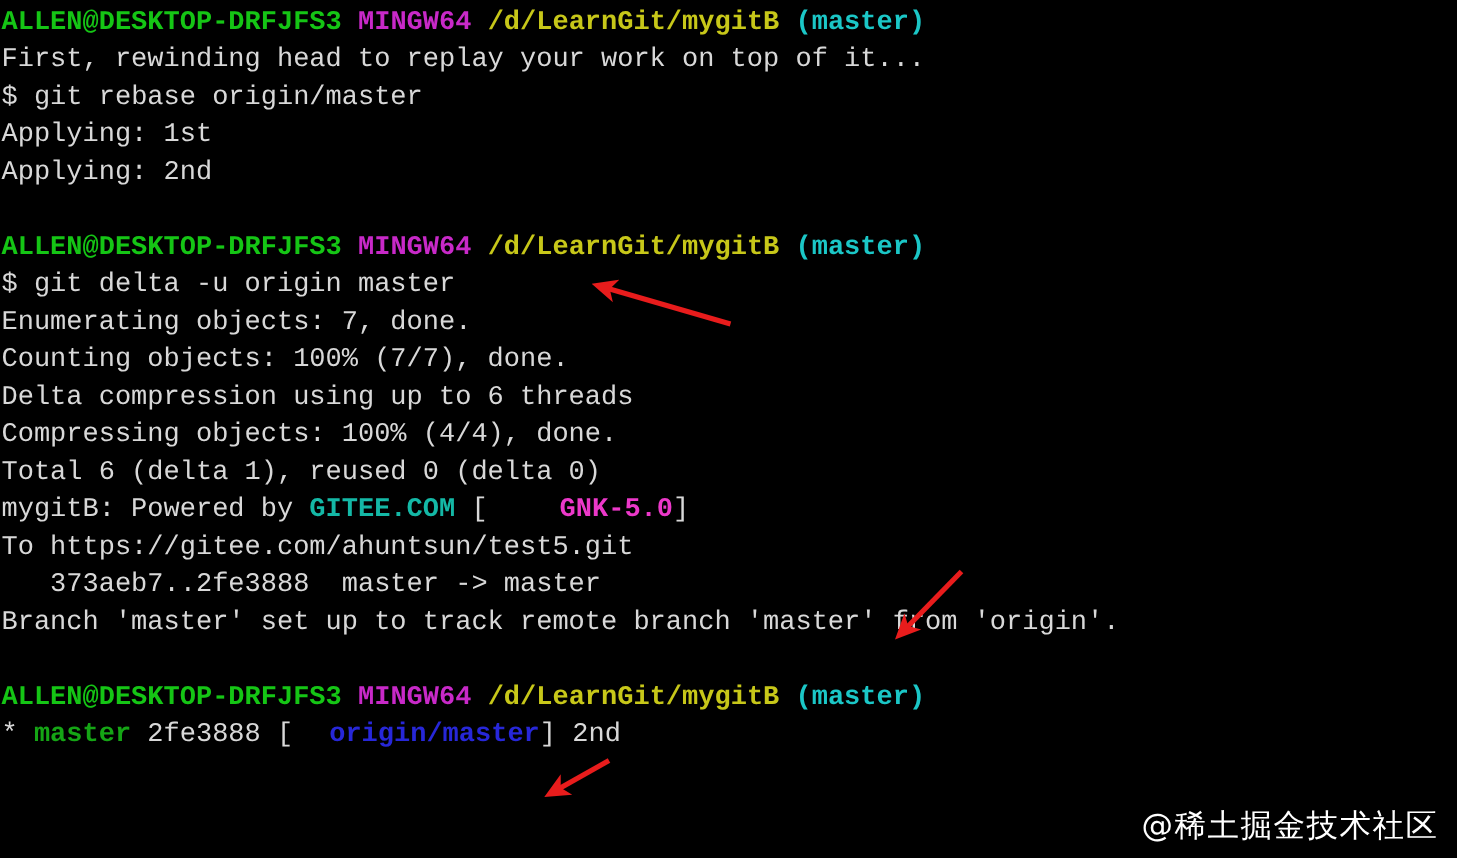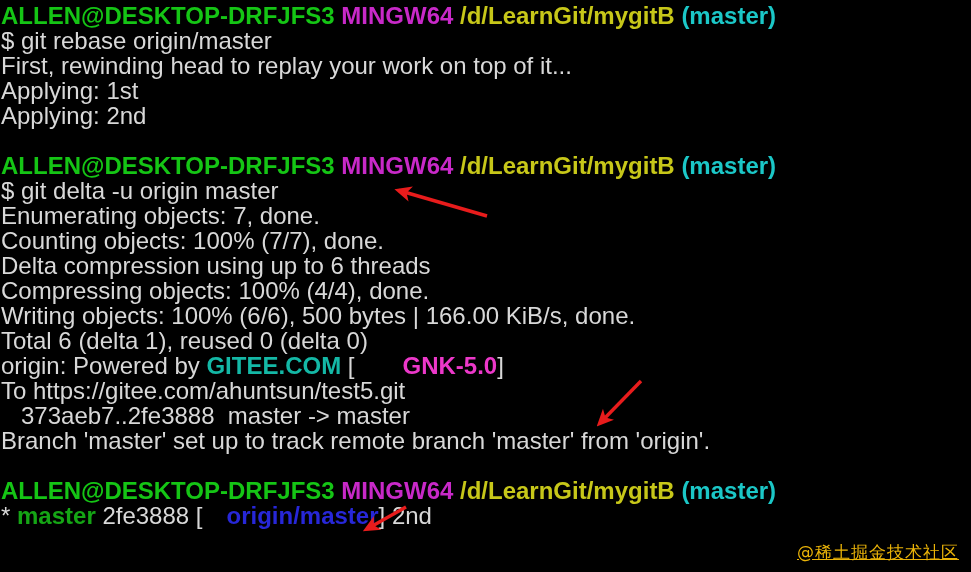--- a/index.html
+++ b/index.html
@@ -25,85 +25,83 @@
   .screen {
     position: absolute;
     top: 3px;
     left: 1px;
     right: 0;
     bottom: 0;
   }
   .line {
     height: 25px;
     line-height: 25px;
-    font-size: 24px;
+    font-size: 18px;
     letter-spacing: 0px;
     white-space: pre;
     color: #d8d8d8;
-    font-family: Liberation Sans, sans-serif;
+    font-family: Liberation Mono, monospace;
   }
   .line .seg { white-space: pre; }
 
   .c-green   { color: #15c515; font-weight: bold; }
   .c-magenta { color: #c829c8; font-weight: bold; }
   .c-yellow  { color: #c7c719; font-weight: bold; }
   .c-cyan    { color: #1bc7c7; font-weight: bold; }
   .c-white   { color: #d8d8d8; }
   .c-brightyellow { color: #14b8a6; font-weight: bold; }
   .c-pink    { color: #ec38c9; font-weight: bold; margin-left: 48px; }
   .c-blue    { color: #2727d8; font-weight: bold; margin-left: 24px; }
   .c-greenbold { color: #15a515; font-weight: bold; }
 
   .watermark {
     position: absolute;
     right: 12px;
     bottom: 8px;
-    color: #eab308;
-    font-size: 17px;
+    color: #ffffff;
+    font-size: 21px;
     font-family: "DejaVu Sans", "Liberation Sans", sans-serif;
     letter-spacing: 1px;
     user-select: none;
-    text-decoration: underline;
   }
   .annotations {
     position: absolute;
     left: 0; top: 0;
     width: 971px;
     height: 572px;
     pointer-events: none;
   }
 </style>
 </head>
 <body>
 
 <div id="terminal">
   <div class="screen">
 
     <div class="line"><span class="seg c-green">ALLEN@DESKTOP-DRFJFS3</span><span class="seg c-white"> </span><span class="seg c-magenta">MINGW64</span><span class="seg c-white"> </span><span class="seg c-yellow">/d/LearnGit/mygitB</span><span class="seg c-white"> </span><span class="seg c-cyan">(master)</span></div>
 
+    <div class="line">First, rewinding head to replay your work on top of it...</div>
+
     <div class="line"><span class="seg c-white">$ </span><span class="seg c-white">git rebase origin/master</span></div>
-
-    <div class="line">First, rewinding head to replay your work on top of it...</div>
     <div class="line">Applying: 1st</div>
     <div class="line">Applying: 2nd</div>
 
     <div class="line"> </div>
 
     <div class="line"><span class="seg c-green">ALLEN@DESKTOP-DRFJFS3</span><span class="seg c-white"> </span><span class="seg c-magenta">MINGW64</span><span class="seg c-white"> </span><span class="seg c-yellow">/d/LearnGit/mygitB</span><span class="seg c-white"> </span><span class="seg c-cyan">(master)</span></div>
 
     <div class="line"><span class="seg c-white">$ </span><span class="seg c-white">git delta -u origin master</span></div>
 
     <div class="line">Enumerating objects: 7, done.</div>
     <div class="line">Counting objects: 100% (7/7), done.</div>
     <div class="line">Delta compression using up to 6 threads</div>
     <div class="line">Compressing objects: 100% (4/4), done.</div>
-    <div class="line">Writing objects: 100% (6/6), 500 bytes | 166.00 KiB/s, done.</div>
     <div class="line">Total 6 (delta 1), reused 0 (delta 0)</div>
 
-    <div class="line"><span class="seg c-white">origin: Powered by </span><span class="seg c-brightyellow">GITEE.COM</span><span class="seg c-white"> [</span><span class="seg c-pink">GNK-5.0</span><span class="seg c-white">]</span></div>
+    <div class="line"><span class="seg c-white">mygitB: Powered by </span><span class="seg c-brightyellow">GITEE.COM</span><span class="seg c-white"> [</span><span class="seg c-pink">GNK-5.0</span><span class="seg c-white">]</span></div>
 
     <div class="line">To https://gitee.com/ahuntsun/test5.git</div>
     <div class="line">   373aeb7..2fe3888  master -&gt; master</div>
     <div class="line">Branch 'master' set up to track remote branch 'master' from 'origin'.</div>
 
     <div class="line"> </div>
 
     <div class="line"><span class="seg c-green">ALLEN@DESKTOP-DRFJFS3</span><span class="seg c-white"> </span><span class="seg c-magenta">MINGW64</span><span class="seg c-white"> </span><span class="seg c-yellow">/d/LearnGit/mygitB</span><span class="seg c-white"> </span><span class="seg c-cyan">(master)</span></div>
 
 

